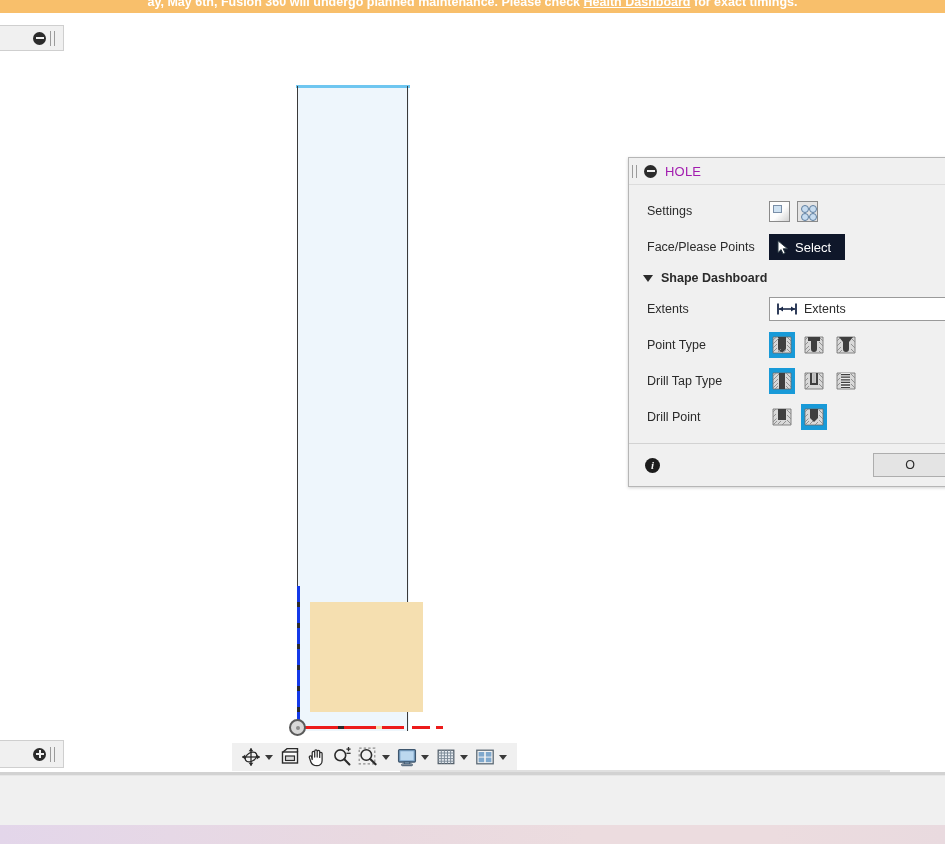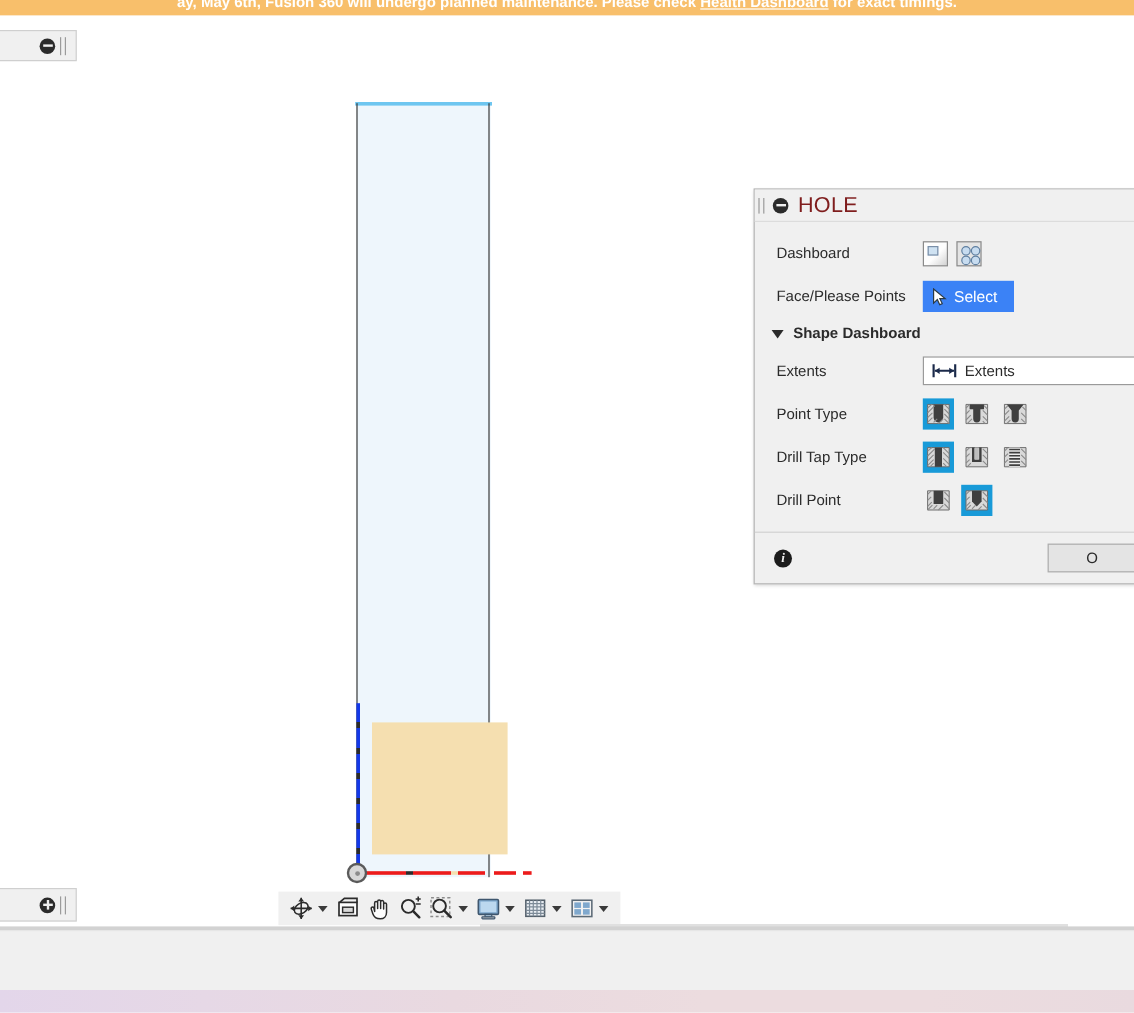--- a/index.html
+++ b/index.html
@@ -150,21 +150,21 @@
     width:3px;height:13px;margin-right:7px;flex:none;
     border-left:1px solid #9b9b9b;border-right:1px solid #9b9b9b;
   }
   .dlg-collapse{
     width:13px;height:13px;border-radius:50%;background:#2b2b2b;
     position:relative;flex:none;margin-right:8px;
   }
   .dlg-collapse::before{
     content:"";position:absolute;left:2.5px;top:5.5px;width:8px;height:2px;background:#f0f0f0;
   }
-  .dlg-title{font-size:18px;color:#7f1d1d;letter-spacing:.2px;}
+  .dlg-title{font-size:13px;color:#a21caf;letter-spacing:.2px;}
 
   .dlg-body{padding:8px 0 2px 0;}
   .row{
     display:flex;align-items:center;min-height:30px;padding:3px 14px 3px 18px;
   }
   .row-label{width:122px;flex:none;font-size:12.5px;color:#2b2b2b;}
   .row-ctrl{display:flex;align-items:center;gap:7px;}
 
   .section-head{
     display:flex;align-items:center;padding:6px 14px 6px 14px;
@@ -190,21 +190,21 @@
     border:1px solid #7a8fa8;background:#cfe2f2;
   }
   .ph-btn.pts{background:#e4e4e4;}
   .ph-dot{
     position:absolute;width:6px;height:6px;border-radius:50%;
     border:1px solid #5f7fa0;background:#c7dcf0;
   }
 
   
   .select-btn{
-    height:26px;min-width:76px;background:#3b82f6;
+    height:26px;min-width:76px;background:#0f172a;
     display:flex;align-items:center;gap:5px;padding:0 12px 0 8px;
     color:#ffffff;font-size:13px;
     box-sizing:border-box;
   }
 
   
   .combo{
     height:24px;width:190px;background:#ffffff;
     border:1px solid #9a9a9a;box-sizing:border-box;
     display:flex;align-items:center;gap:6px;padding-left:6px;
@@ -365,21 +365,21 @@
 
     <div class="dlg-header">
       <span class="dlg-grip"></span>
       <span class="dlg-collapse"></span>
       <span class="dlg-title">HOLE</span>
     </div>
 
     <div class="dlg-body">
 
       <div class="row">
-        <div class="row-label">Dashboard</div>
+        <div class="row-label">Settings</div>
         <div class="row-ctrl">
           <div class="ph-btn face"></div>
           <div class="ph-btn pts">
             <span class="ph-dot" style="left:3px;top:3px;"></span>
             <span class="ph-dot" style="left:11px;top:3px;"></span>
             <span class="ph-dot" style="left:3px;top:11px;"></span>
             <span class="ph-dot" style="left:11px;top:11px;"></span>
           </div>
         </div>
       </div>

